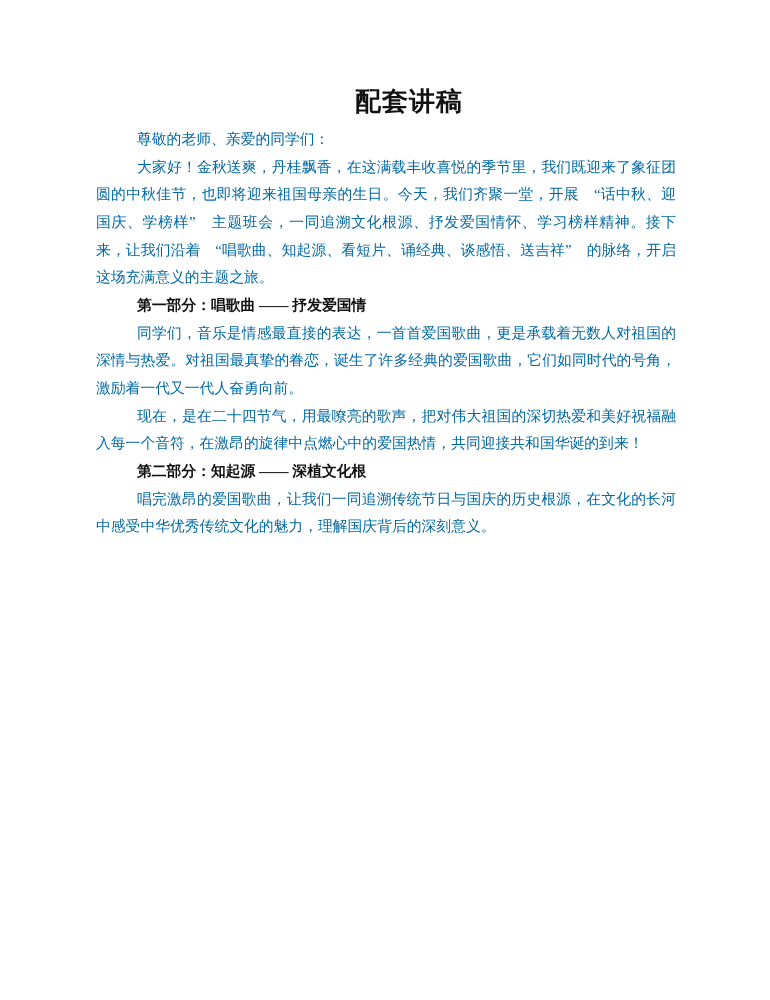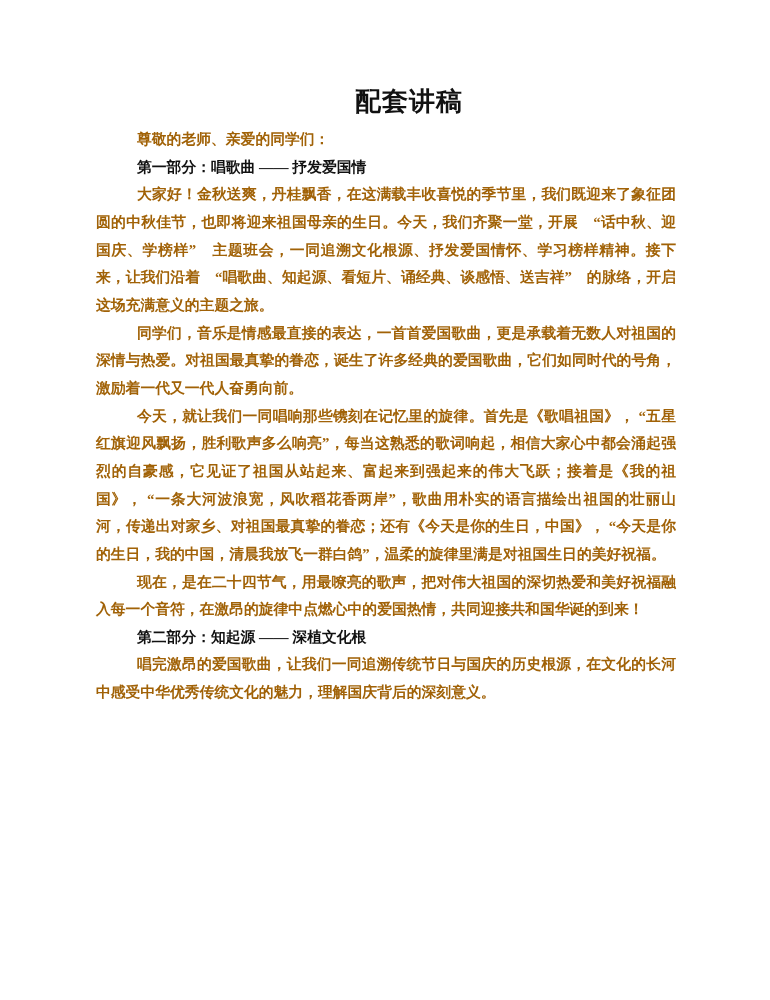--- a/index.html
+++ b/index.html
@@ -33,44 +33,42 @@
     margin-top: 6px;
   }
   .para {
     margin: 0;
     font-size: 14.8px;
     line-height: 27.65px;
     text-align: justify;
     text-justify: inter-ideograph;
     text-indent: 41px;
     word-break: break-all;
-    color: #a16207;
-    font-weight: bold;
+    color: #0369a1;
   }
   .para.heading {
     font-weight: bold;
     color: #111111;
   }
 </style>
 </head>
 <body>
 
 <div class="page">
   <h1 class="doc-title">配套讲稿</h1>
 
   <div class="doc-body">
     <p class="para">尊敬的老师、亲爱的同学们：</p>
 
+    <p class="para">大家好！金秋送爽，丹桂飘香，在这满载丰收喜悦的季节里，我们既迎来了象征团圆的中秋佳节，也即将迎来祖国母亲的生日。今天，我们齐聚一堂，开展　“话中秋、迎国庆、学榜样”　主题班会，一同追溯文化根源、抒发爱国情怀、学习榜样精神。接下来，让我们沿着　“唱歌曲、知起源、看短片、诵经典、谈感悟、送吉祥”　的脉络，开启这场充满意义的主题之旅。</p>
+
     <p class="para heading">第一部分：唱歌曲 —— 抒发爱国情</p>
-
-    <p class="para">大家好！金秋送爽，丹桂飘香，在这满载丰收喜悦的季节里，我们既迎来了象征团圆的中秋佳节，也即将迎来祖国母亲的生日。今天，我们齐聚一堂，开展　“话中秋、迎国庆、学榜样”　主题班会，一同追溯文化根源、抒发爱国情怀、学习榜样精神。接下来，让我们沿着　“唱歌曲、知起源、看短片、诵经典、谈感悟、送吉祥”　的脉络，开启这场充满意义的主题之旅。</p>
 
     <p class="para">同学们，音乐是情感最直接的表达，一首首爱国歌曲，更是承载着无数人对祖国的深情与热爱。对祖国最真挚的眷恋，诞生了许多经典的爱国歌曲，它们如同时代的号角，激励着一代又一代人奋勇向前。</p>
 
-    <p class="para">今天，就让我们一同唱响那些镌刻在记忆里的旋律。首先是《歌唱祖国》， “五星红旗迎风飘扬，胜利歌声多么响亮”，每当这熟悉的歌词响起，相信大家心中都会涌起强烈的自豪感，它见证了祖国从站起来、富起来到强起来的伟大飞跃；接着是《我的祖国》， “一条大河波浪宽，风吹稻花香两岸”，歌曲用朴实的语言描绘出祖国的壮丽山河，传递出对家乡、对祖国最真挚的眷恋；还有《今天是你的生日，中国》， “今天是你的生日，我的中国，清晨我放飞一群白鸽”，温柔的旋律里满是对祖国生日的美好祝福。</p>
 
     <p class="para">现在，是在二十四节气，用最嘹亮的歌声，把对伟大祖国的深切热爱和美好祝福融入每一个音符，在激昂的旋律中点燃心中的爱国热情，共同迎接共和国华诞的到来！</p>
 
     <p class="para heading">第二部分：知起源 —— 深植文化根</p>
 
     <p class="para">唱完激昂的爱国歌曲，让我们一同追溯传统节日与国庆的历史根源，在文化的长河中感受中华优秀传统文化的魅力，理解国庆背后的深刻意义。</p>
 
 
 
   </div>

